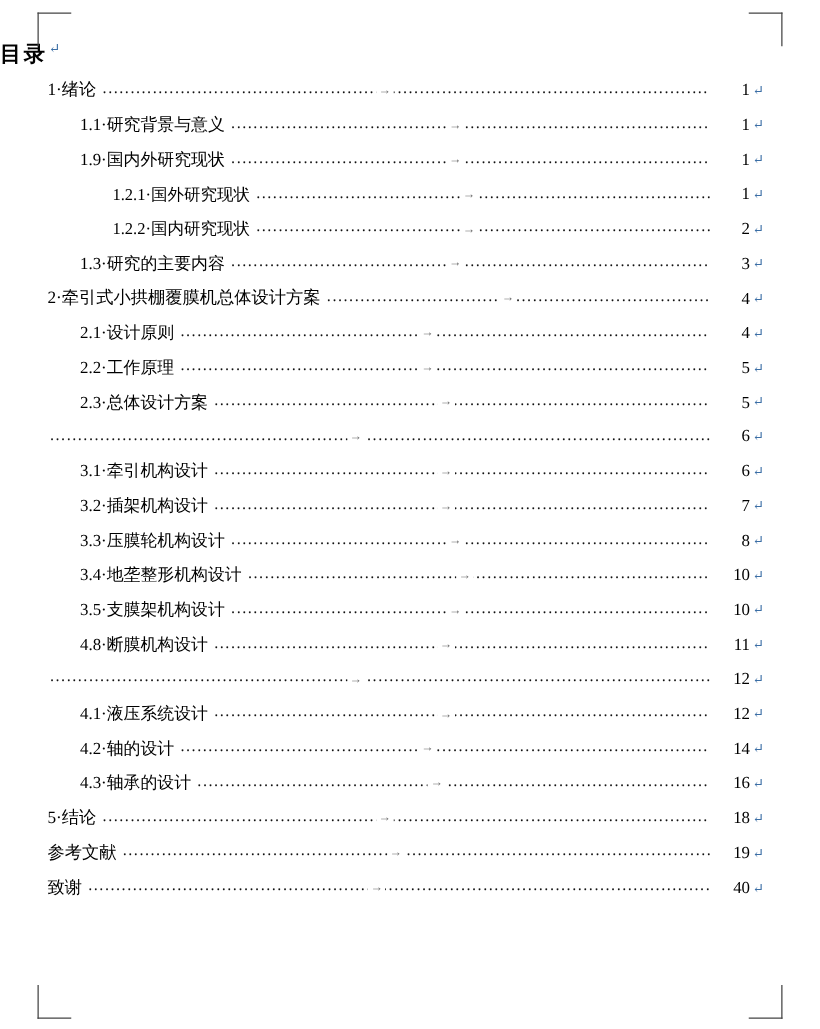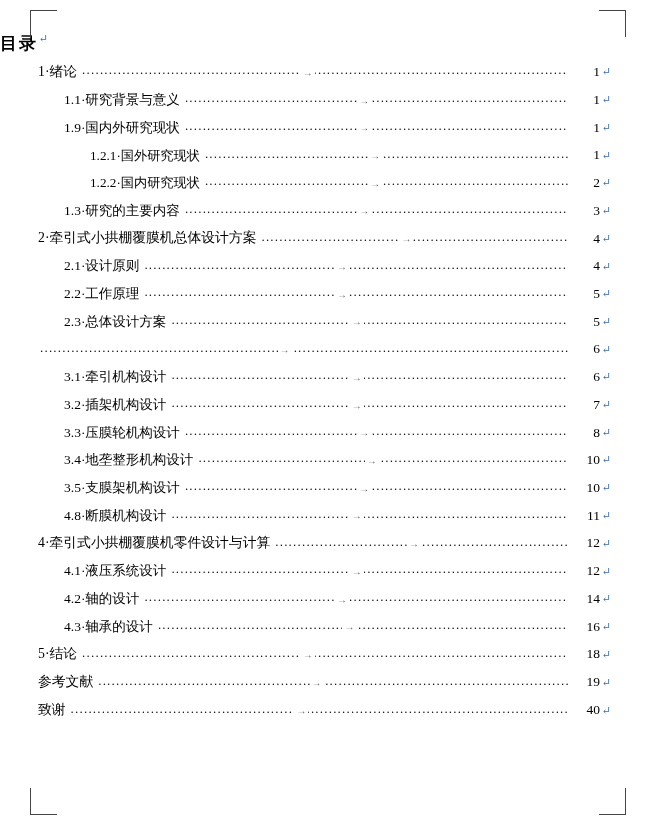--- a/index.html
+++ b/index.html
@@ -50,21 +50,21 @@
     margin-left: 1px;
   }
 
   .toc {
     margin: 0;
     padding: 0 42px 0 38px;
     list-style: none;
   }
   .toc-entry {
     display: flex;
-    align-items: center;
+    align-items: flex-end;
     font-size: 13.5px;
     line-height: 1;
     padding: 0;
     margin: 0 0 14.2px 0;
     white-space: nowrap;
   }
   .toc-entry .label {
     flex: 0 0 auto;
     padding-right: 3px;
   }
@@ -260,21 +260,20 @@
       </li>
       <li class="toc-entry lvl-2">
         <span class="label">4.8·断膜机构设计</span>
         <span class="leader">
           <span class="arrow">→</span>
         </span>
         <span class="page-num">11</span>
         <span class="pilcrow">↵</span>
       </li>
       <li class="toc-entry lvl-1">
-        <span class="label">4·牵引式小拱棚覆膜机零件设计与计算</span>
         <span class="leader">
           <span class="arrow">→</span>
         </span>
         <span class="page-num">12</span>
         <span class="pilcrow">↵</span>
       </li>
       <li class="toc-entry lvl-2">
         <span class="label">4.1·液压系统设计</span>
         <span class="leader">
           <span class="arrow">→</span>

